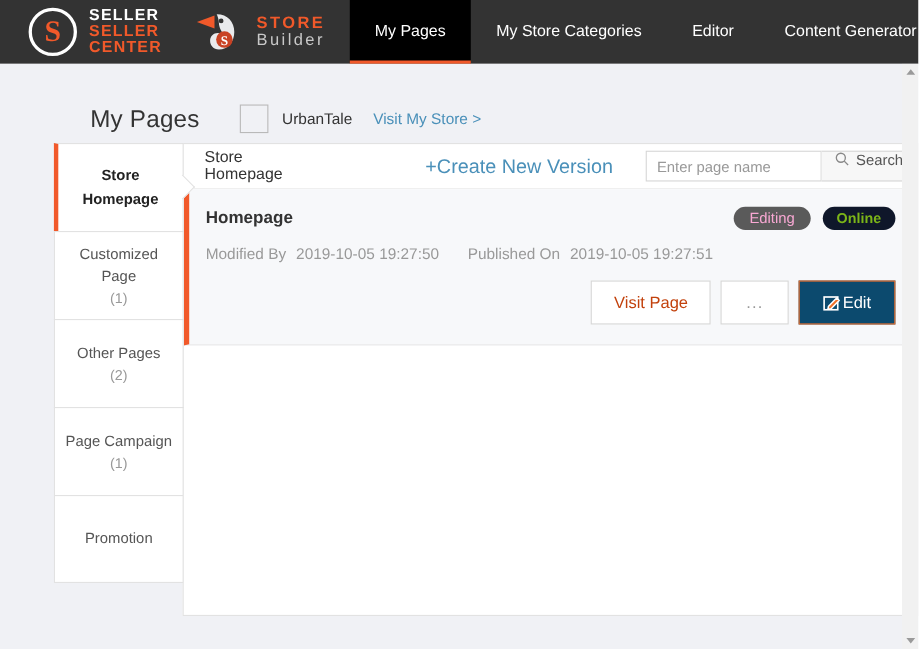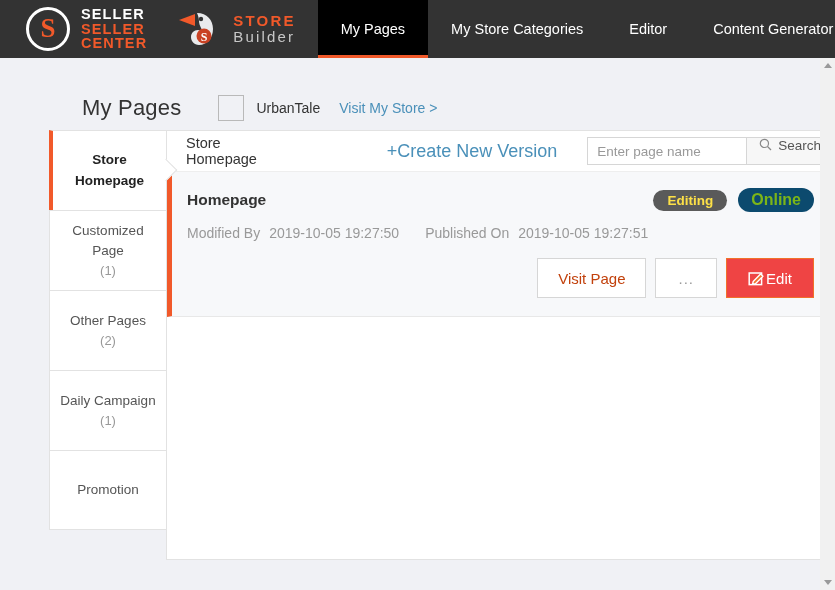--- a/index.html
+++ b/index.html
@@ -261,30 +261,30 @@
     margin: 0;
   }
   .badges {
     margin-left: auto;
     display: flex;
     align-items: center;
     gap: 11px;
   }
   .badge-editing {
     background: #5a5a5a;
-    color: #fde047;
+    color: #f9a8d4;
     font-size: 13.5px;
-    font-weight: bold;
+    font-weight: normal;
     border-radius: 12px;
     padding: 3px 14px;
   }
   .badge-online {
-    background: #0c4a6e;
+    background: #0f172a;
     color: #7cb518;
-    font-size: 16px;
+    font-size: 13px;
     font-weight: bold;
     border-radius: 12px;
     padding: 3px 13px;
   }
   .card-meta {
     margin-top: 13px;
     font-size: 14px;
     color: #999999;
     display: flex;
     align-items: center;
@@ -305,21 +305,21 @@
     background: #ffffff;
     color: #c2410c;
     font-size: 15px;
     display: flex; align-items: center; justify-content: center;
     cursor: pointer;
     padding: 0 20px;
     font-family: "Liberation Sans", sans-serif;
   }
   .btn-dots { color: #999999; letter-spacing: 1px; padding: 0 22px; }
   .btn-edit {
-    background: #ef4444;
+    background: #0c4a6e;
     border-color: #f1712a;
     color: #ffffff;
     min-width: 88px;
     gap: 1px;
     padding: 0 16px;
   }
 
   
   .panel-scroll {
     position: absolute;
@@ -413,21 +413,21 @@
       </div>
       <div class="side-item">
         <span>Customized Page</span>
         <span class="count">(1)</span>
       </div>
       <div class="side-item">
         <span>Other Pages</span>
         <span class="count">(2)</span>
       </div>
       <div class="side-item">
-        <span>Daily Campaign</span>
+        <span>Page Campaign</span>
         <span class="count">(1)</span>
       </div>
       <div class="side-item">
         <span>Promotion</span>
       </div>
     </div>
 
     <div class="panel">
 
       <div class="panel-head">

